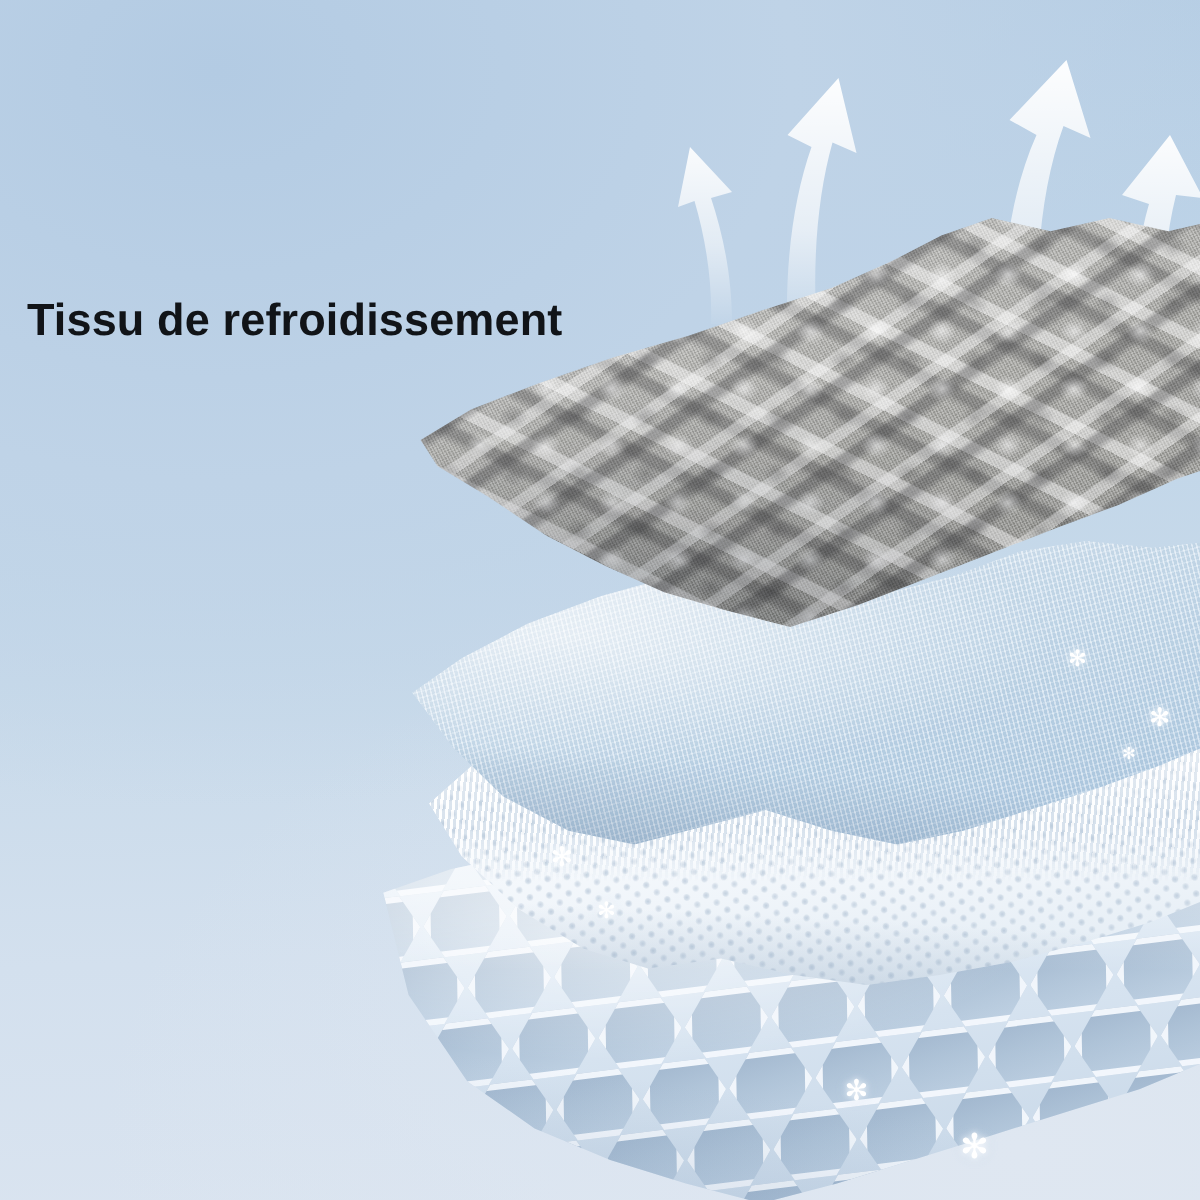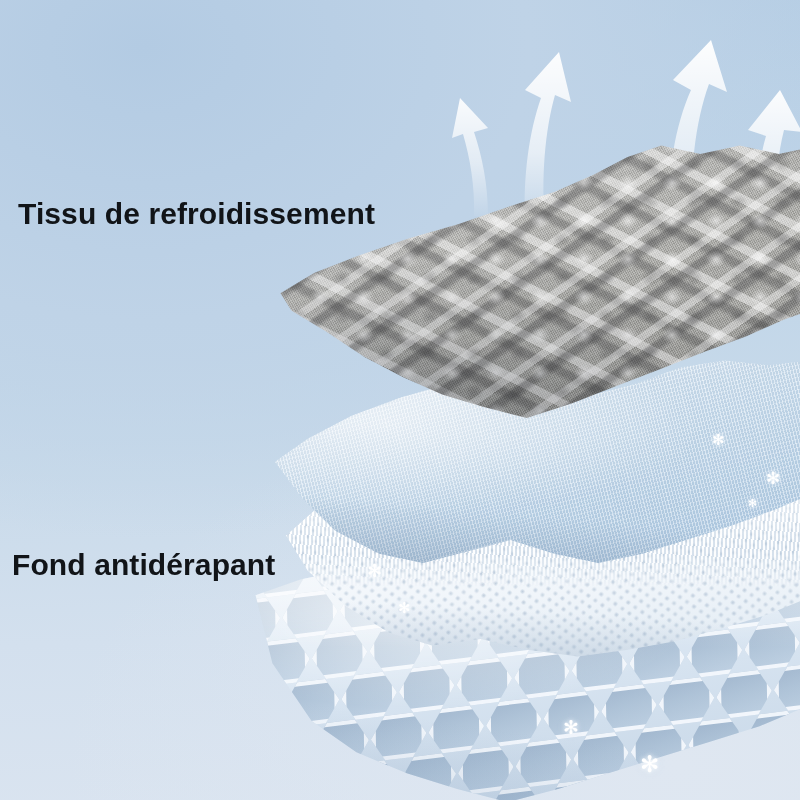--- a/index.html
+++ b/index.html
@@ -431,15 +431,14 @@
       <span class="snow" style="left: 748px; top: 498px; font-size: 11px; color: rgb(255, 255, 255);">✻</span>
       <span class="snow" style="left: 367px; top: 562px; font-size: 18px; color: rgb(255, 255, 255);">✻</span>
       <span class="snow" style="left: 398px; top: 600px; font-size: 15px; color: rgb(255, 255, 255);">✻</span>
       <span class="snow" style="left: 563px; top: 718px; font-size: 19px; color: rgb(255, 255, 255);">✻</span>
       <span class="snow" style="left: 640px; top: 753px; font-size: 23px; color: rgb(255, 255, 255);">✻</span>
     </div>
 
   <div class="label" id="label-cooling">Tissu de refroidissement</div>
 
 
-  <div class="label" id="label-nonslip">Fond antidérapant</div>
 
 </div>
 
 </body></html>

